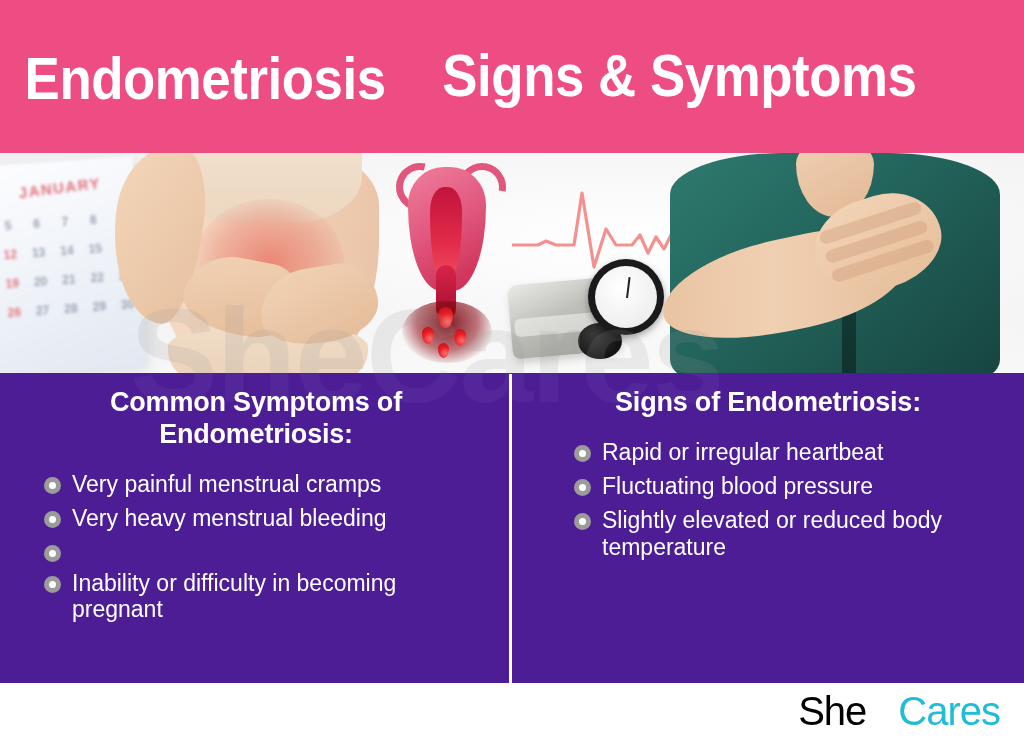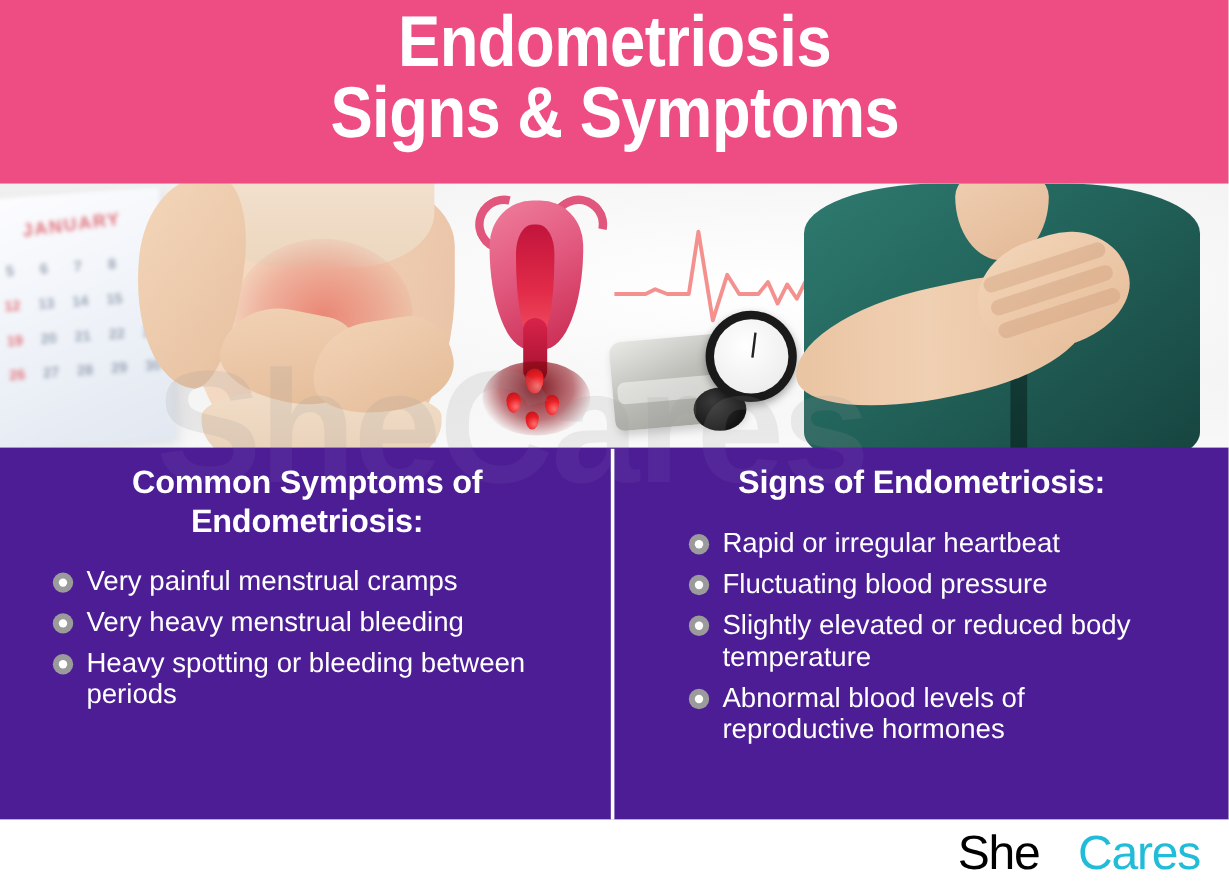--- a/index.html
+++ b/index.html
@@ -19,21 +19,21 @@
   }
 
   
   .header {
     position: absolute;
     left: 0; top: 0;
     width: 1024px;
     height: 153px;
     background: #ee4d84;
     display: flex;
-    flex-direction: column;
+    flex-direction: row;
     align-items: center;
     justify-content: flex-start;
     z-index: 6;
   }
   .title-line {
     color: #ffffff;
     font-family: "Liberation Sans", sans-serif;
     font-weight: bold;
     letter-spacing: -0.5px;
     line-height: 0.98;
@@ -544,44 +544,43 @@
           <li class="bullet-item">
             <span class="bullet-dot"></span>
             <span class="bullet-text">Very painful menstrual cramps</span>
           </li>
           <li class="bullet-item">
             <span class="bullet-dot"></span>
             <span class="bullet-text">Very heavy menstrual bleeding</span>
           </li>
           <li class="bullet-item">
             <span class="bullet-dot"></span>
-            <span class="bullet-text">Heavy spotting or bleeding between periods</span>
+          </li>
+          <li class="bullet-item">
+            <span class="bullet-dot"></span>
+            <span class="bullet-text">Inability or difficulty in becoming pregnant</span>
           </li>
         </ul>
       </div>
 
       <div class="col col-right">
         <div class="col-heading">Signs of Endometriosis:</div>
         <ul class="bullets">
           <li class="bullet-item">
             <span class="bullet-dot"></span>
             <span class="bullet-text">Rapid or irregular heartbeat</span>
           </li>
           <li class="bullet-item">
             <span class="bullet-dot"></span>
             <span class="bullet-text">Fluctuating blood pressure</span>
           </li>
           <li class="bullet-item">
             <span class="bullet-dot"></span>
             <span class="bullet-text">Slightly elevated or reduced body temperature</span>
           </li>
-          <li class="bullet-item">
-            <span class="bullet-dot"></span>
-            <span class="bullet-text">Abnormal blood levels of reproductive hormones</span>
-          </li>
         </ul>
       </div>
 
     </div>
   </div>
 
   <div class="divider"></div>
 
   <div class="footer">
     <div class="logo">

